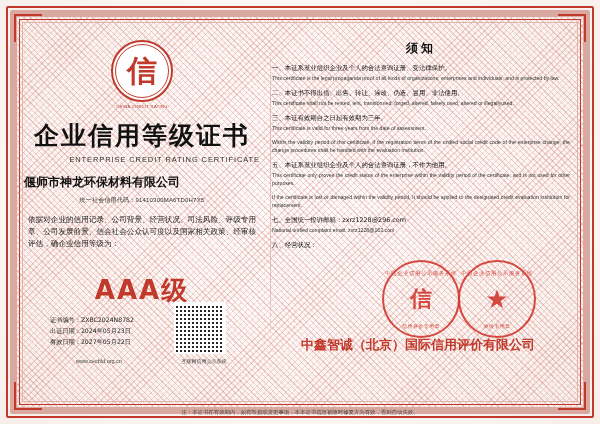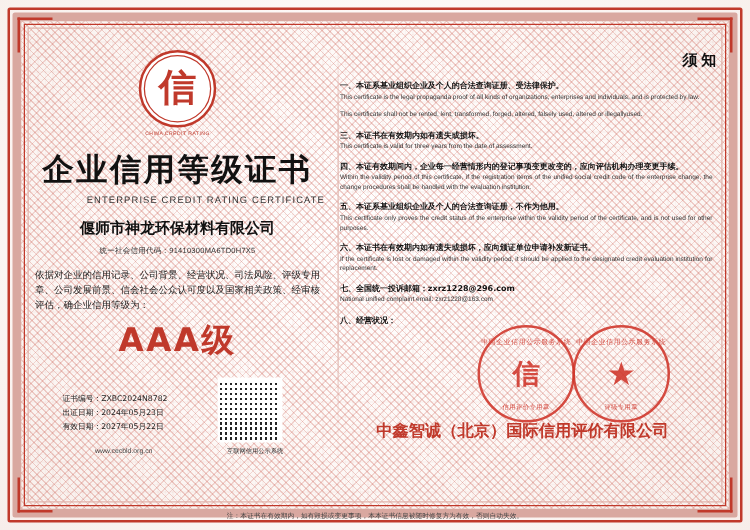--- a/index.html
+++ b/index.html
@@ -116,21 +116,21 @@
     font-family:Liberation Serif, serif;
   }
   .title-en{
     text-align:right;
     color:#333;
     font-size:7.5px;
     letter-spacing:.9px;
     margin-top:3px;
   }
   .company{
-    text-align:center;
+    text-align:left;
     color:#111;
     font-size:12px;
     font-weight:bold;
     margin-top:10px;
     font-family:"DejaVu Sans", sans-serif;
   }
   .credit-code{
     text-align:center;
     color:#333;
     font-size:6px;
@@ -144,21 +144,21 @@
     margin:9px 4px 0 4px;
     text-align:justify;
     font-family:"DejaVu Sans", sans-serif;
   }
   .grade{
     text-align:center;
     color:#c0392b;
     font-size:26px;
     font-weight:bold;
     letter-spacing:2px;
-    margin-top:6px;
+    margin-top:24px;
     font-family:"DejaVu Sans", sans-serif;
   }
 
   
   .meta{
     position:absolute;left:26px;bottom:52px;width:120px;
     font-size:6.2px;line-height:1.75;color:#222;
     font-family:"DejaVu Sans", sans-serif;
   }
   .qr{
@@ -180,31 +180,30 @@
     position:absolute;left:140px;bottom:36px;width:80px;
     text-align:center;font-size:5px;color:#333;
   }
   .site{
     position:absolute;left:20px;bottom:36px;width:110px;
     text-align:center;font-size:5.5px;color:#444;
   }
 
   
   .notice-title{
-    text-align:right;color:#111;font-size:12px;font-weight:bold;
+    text-align:center;color:#111;font-size:12px;font-weight:bold;
     margin-top:16px;letter-spacing:3px;
     font-family:"DejaVu Sans", sans-serif;
   }
   .note{
     margin:7px 6px 0 6px;
   }
   .note .cn{
     color:#111;font-size:6.4px;line-height:1.5;text-align:justify;
     font-family:"DejaVu Sans", sans-serif;
-    font-weight:bold;
   }
   .note .en{
     color:#333;font-size:5.2px;line-height:1.45;text-align:justify;
     margin-top:1px;
   }
 
   
   .stamp{
     position:absolute;width:74px;height:74px;border-radius:50%;
     border:2px solid #d0352a;
@@ -285,36 +284,35 @@
     </div>
 
     <div class="right-col">
       <div class="notice-title">须知</div>
 
       <div class="note">
         <div class="cn">一、本证系基业组织企业及个人的合法查询证册、受法律保护。</div>
         <div class="en">This certificate is the legal propaganda proof of all kinds of organizations, enterprises and individuals, and is protected by law.</div>
       </div>
       <div class="note">
+        <div class="cn">二、本证书不得出借、出售、转让、涂改、伪造、冒用、非法使用。</div>
         <div class="en">This certificate shall not be rented, lent, transformed, forged, altered, falsely used, altered or illegallyused.</div>
       </div>
       <div class="note">
-        <div class="cn">三、本证书在有效期内如有遗失或损坏。</div>
+        <div class="cn">三、本证有效期自之日起有效期为三年。</div>
         <div class="en">This certificate is valid for three years from the date of assessment.</div>
       </div>
       <div class="note">
-        <div class="cn">四、本证有效期间内，企业每一经营情形内的登记事项变更改变的，应向评估机构办理变更手续。</div>
         <div class="en">Within the validity period of this certificate, if the registration items of the unified social credit code of the enterprise change, the change procedures shall be handled with the evaluation institution.</div>
       </div>
       <div class="note">
         <div class="cn">五、本证系基业组织企业及个人的合法查询证册，不作为他用。</div>
         <div class="en">This certificate only proves the credit status of the enterprise within the validity period of the certificate, and is not used for other purposes.</div>
       </div>
       <div class="note">
-        <div class="cn">六、本证书在有效期内如有遗失或损坏，应向颁证单位申请补发新证书。</div>
         <div class="en">If the certificate is lost or damaged within the validity period, it should be applied to the designated credit evaluation institution for replacement.</div>
       </div>
       <div class="note">
         <div class="cn">七、全国统一投诉邮箱：zxrz1228@296.com</div>
         <div class="en">National unified complaint email: zxrz1228@163.com</div>
       </div>
       <div class="note">
         <div class="cn">八、经营状况：</div>
       </div>
     </div>

